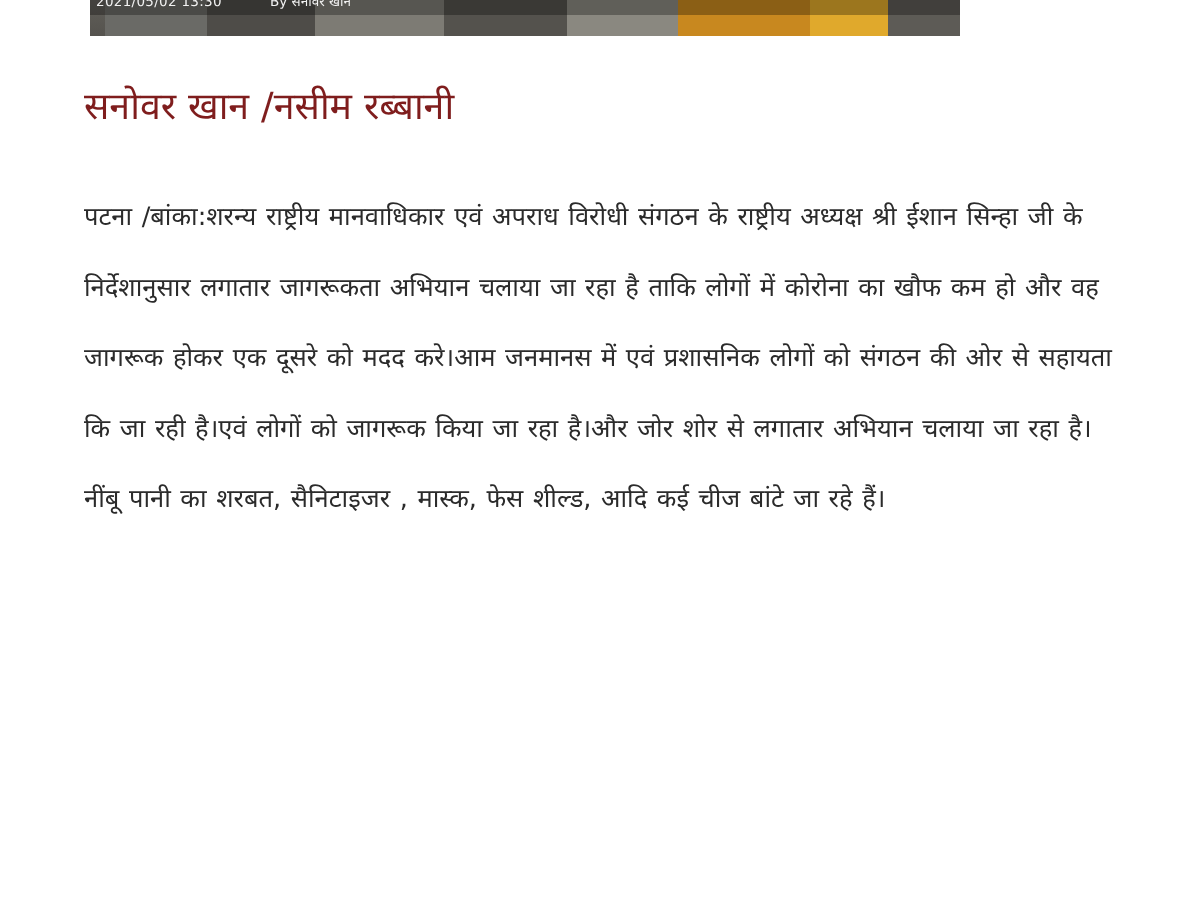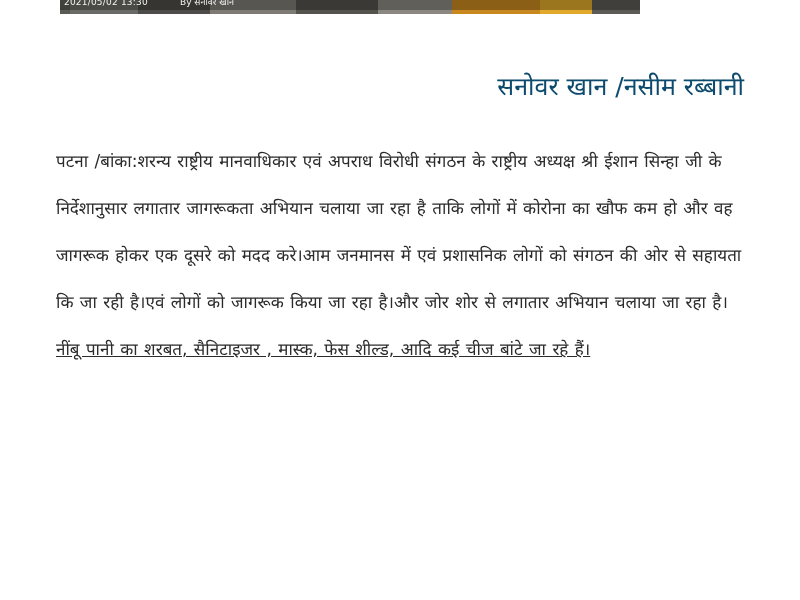--- a/index.html
+++ b/index.html
@@ -19,21 +19,21 @@
     width: 800px;
     height: 600px;
     background: #ffffff;
     box-sizing: border-box;
   }
 
   
   .photo-strip {
     position: relative;
     width: 800px;
-    height: 14px;
+    height: 24px;
     overflow: hidden;
     background: #ffffff;
   }
   .photo-inner {
     position: absolute;
     left: 60px;
     top: -150px;
     width: 580px;
     height: 174px;
     background: linear-gradient(180deg, #9b9a94 0%, #8f8d86 35%, #6f6d67 70%, #55534e 100%);
@@ -84,45 +84,43 @@
     white-space: nowrap;
   }
 
   
   .article {
     padding: 0 56px;
     box-sizing: border-box;
   }
 
   .byline {
-    margin-top: 56px;
+    margin-top: 30px;
     font-family: "DejaVu Sans", sans-serif;
     font-size: 25px;
     line-height: 34px;
-    color: #0c4a6e;
+    color: #7f1d1d;
     white-space: nowrap;
-    text-align: right;
   }
 
   .body-text {
     margin-top: 34px;
     font-family: "DejaVu Sans", sans-serif;
     font-size: 17px;
     line-height: 47px;
     color: #2b2b2b;
     text-align: left;
     word-spacing: 1px;
   }
 
   .body-text p {
     margin: 0;
   }
   .body-text p + p {
     margin-top: 0;
-    text-decoration: underline;
   }
 </style>
 </head>
 <body>
 
 <div class="page">
 
   <div class="photo-strip">
     <div class="photo-inner">
       <div class="fig a"></div>

